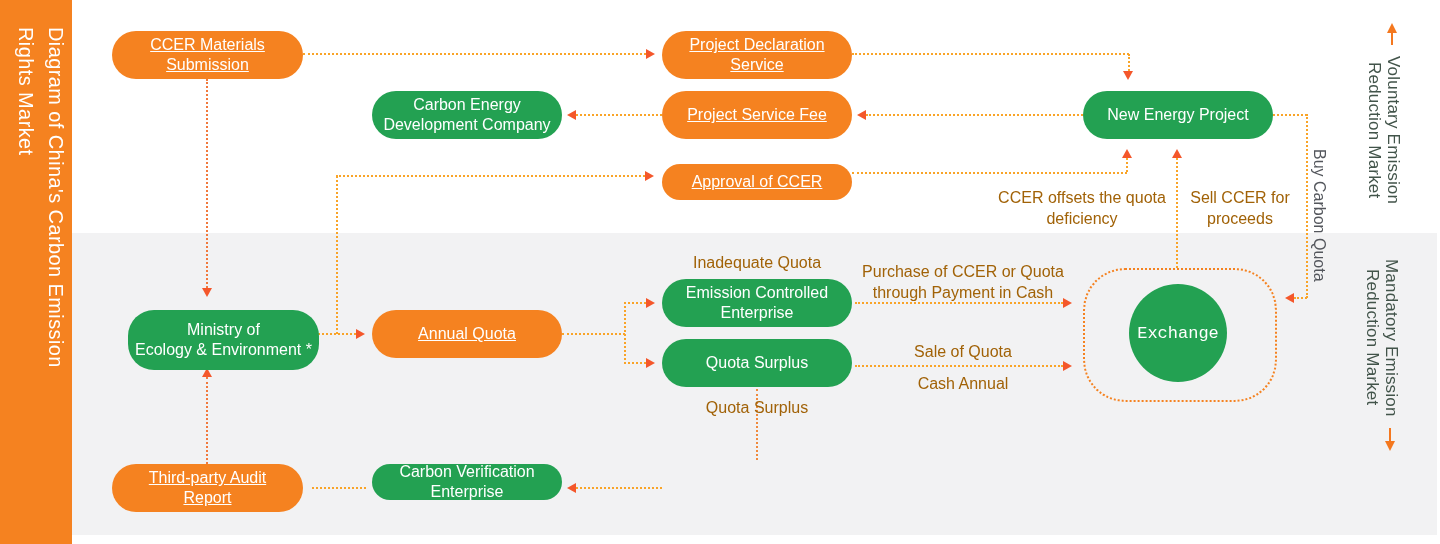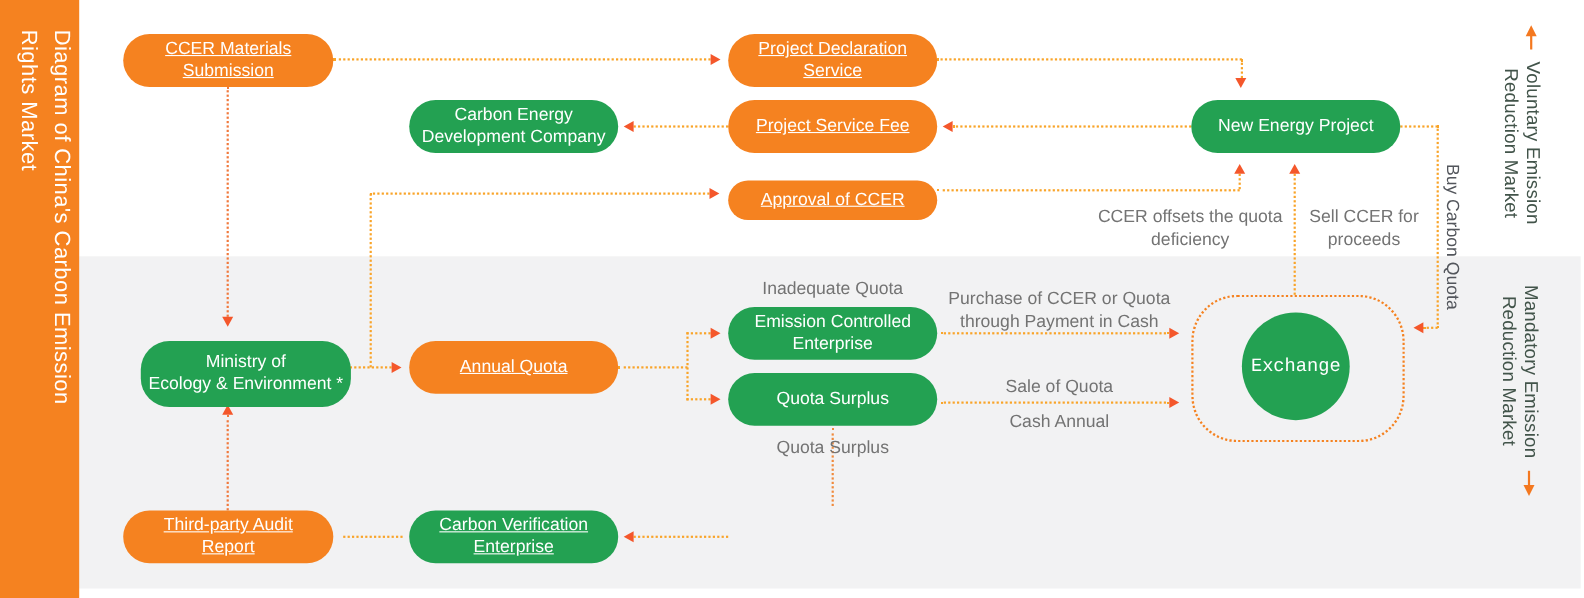--- a/index.html
+++ b/index.html
@@ -27,21 +27,21 @@
   .hline{position:absolute;height:0;border-top:2px dotted #F9A428;}
   .vline{position:absolute;width:0;border-left:2px dotted #F9A428;}
   .deep{border-color:#F1793C;}
   .mid{border-color:#F08A3C;}
   .ah{position:absolute;width:0;height:0;}
   .ah.r{border-top:5px solid transparent;border-bottom:5px solid transparent;border-left:9px solid #F4572B;}
   .ah.l{border-top:5px solid transparent;border-bottom:5px solid transparent;border-right:9px solid #F4572B;}
   .ah.u{border-left:5px solid transparent;border-right:5px solid transparent;border-bottom:9px solid #F4572B;}
   .ah.d{border-left:5px solid transparent;border-right:5px solid transparent;border-top:9px solid #F4572B;}
   
-  .lbl{position:absolute;transform:translateX(-50%);color:#737373;font-size:16px;
+  .lbl{position:absolute;transform:translateX(-50%);color:#a16207;font-size:16px;
        line-height:1.32;text-align:center;white-space:pre;}
   
   .vtext{position:absolute;writing-mode:vertical-rl;white-space:pre;text-align:center;}
   .vtext.quota{color:#53565C;font-size:16px;}
   .vtext.market{color:#42544A;font-size:17px;line-height:1.15;letter-spacing:.2px;}
   .mshaft{position:absolute;width:2px;background:#F4781F;}
   .mup{position:absolute;width:0;height:0;border-left:5px solid transparent;border-right:5px solid transparent;border-bottom:10px solid #F4781F;}
   .mdown{position:absolute;width:0;height:0;border-left:5px solid transparent;border-right:5px solid transparent;border-top:10px solid #F4781F;}
 </style>
 </head>
@@ -124,21 +124,21 @@
   <div class="pill green" style="left:1083px;top:91px;width:190px;height:48px;">New Energy Project</div>
   <div class="pill orange" style="left:662px;top:164px;width:190px;height:36px;">Approval of CCER</div>
   <div class="pill green" style="left:112px;top:310px;width:191px;height:60px;margin-left:16px;">Ministry of
 Ecology &amp; Environment *</div>
   <div class="pill orange" style="left:372px;top:310px;width:190px;height:48px;">Annual Quota</div>
   <div class="pill green" style="left:662px;top:279px;width:190px;height:48px;">Emission Controlled
 Enterprise</div>
   <div class="pill green" style="left:662px;top:339px;width:190px;height:48px;">Quota Surplus</div>
   <div class="pill orange" style="left:112px;top:464px;width:191px;height:48px;">Third-party Audit
 Report</div>
-  <div class="pill green" style="left:372px;top:464px;width:190px;height:48px;text-decoration:underline;">Carbon Verification
+  <div class="pill green" style="left:372px;top:464px;width:190px;height:36px;">Carbon Verification
 Enterprise</div>
 
   <div class="xbox"></div>
   <div class="xcircle">Exchange</div>
 
   <div class="lbl" style="left:757px;top:252px;">Inadequate Quota</div>
   <div class="lbl" style="left:757px;top:397px;">Quota Surplus</div>
   <div class="lbl" style="left:963px;top:261px;">Purchase of CCER or Quota
 through Payment in Cash</div>
   <div class="lbl" style="left:963px;top:341px;">Sale of Quota</div>

